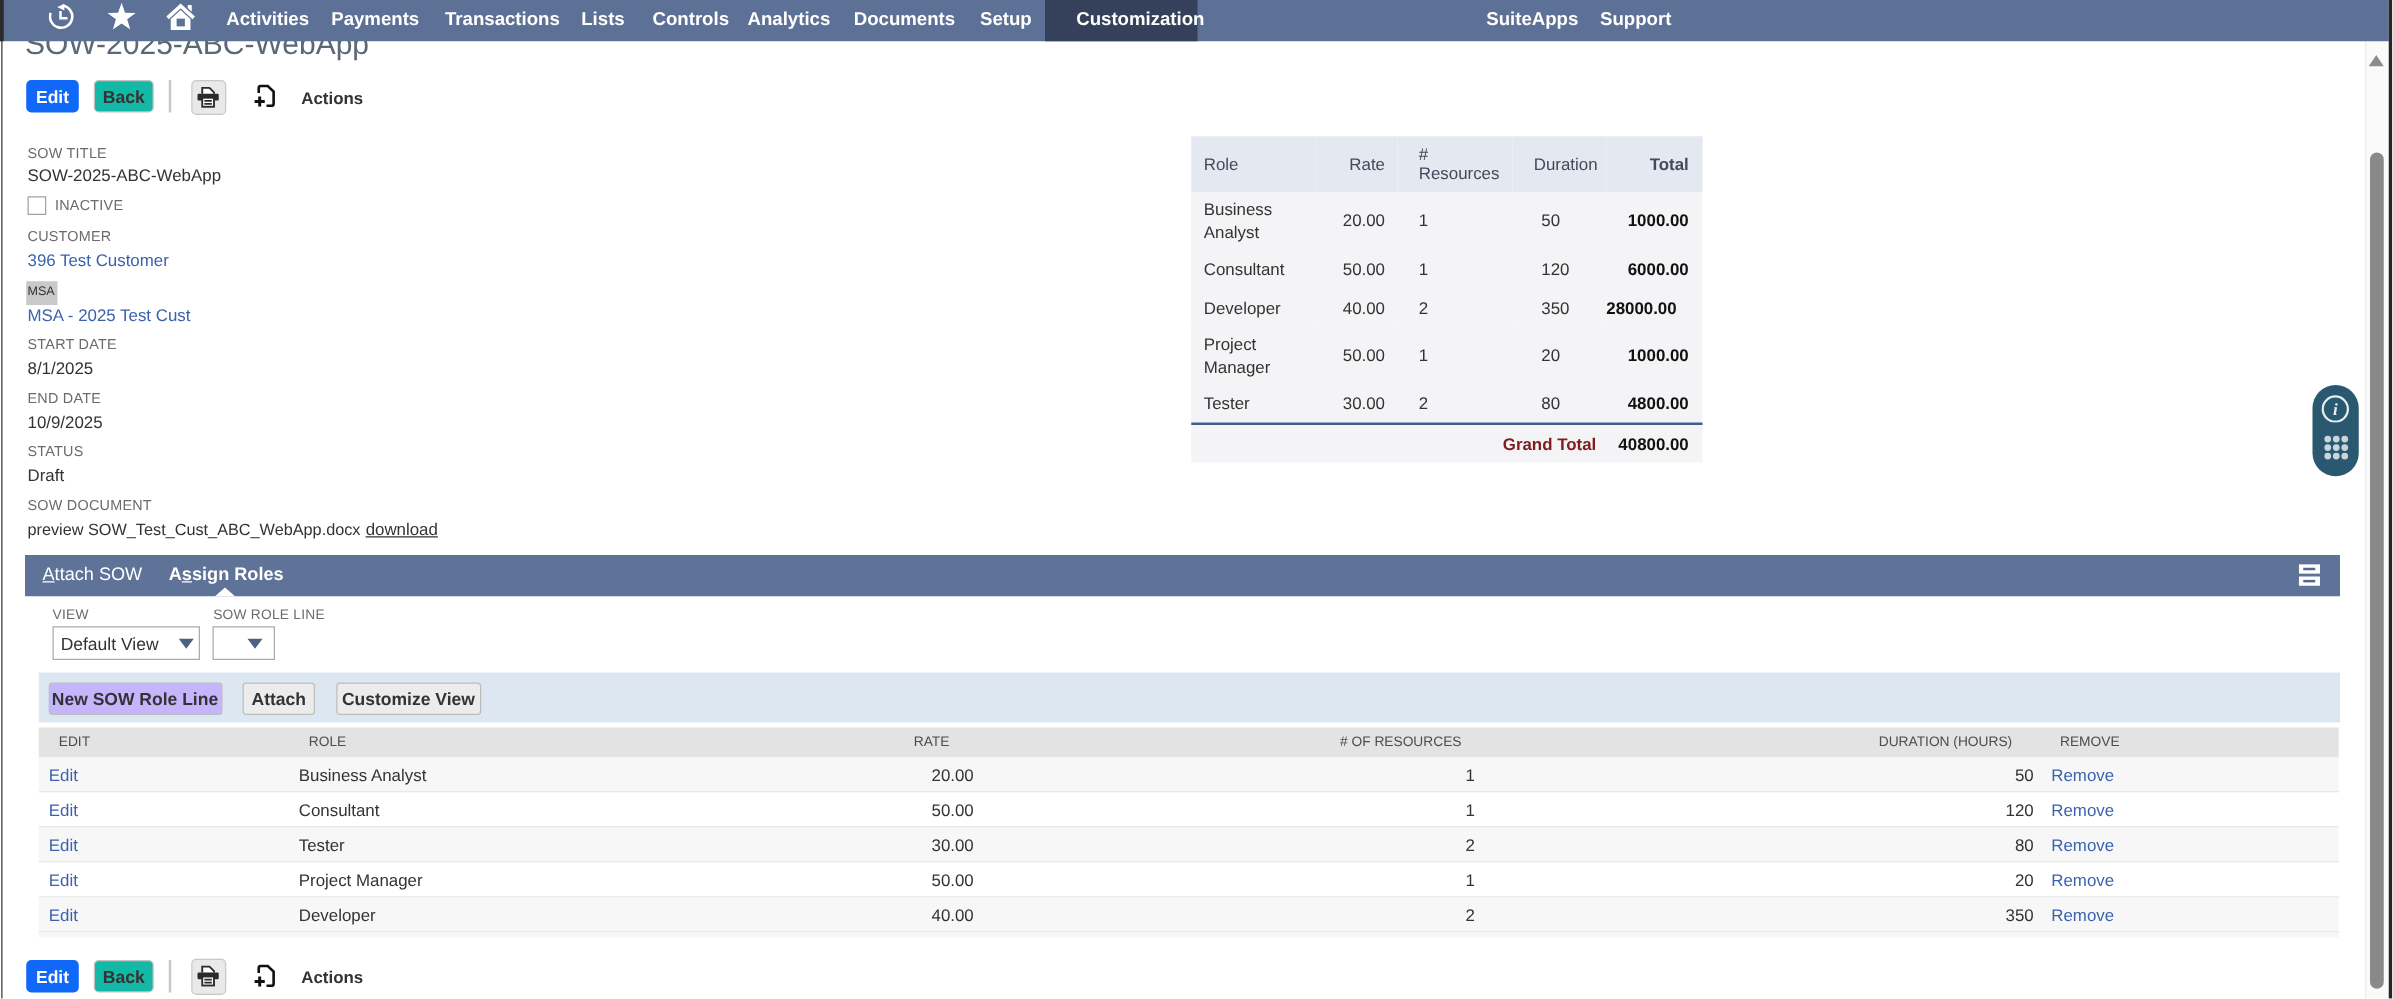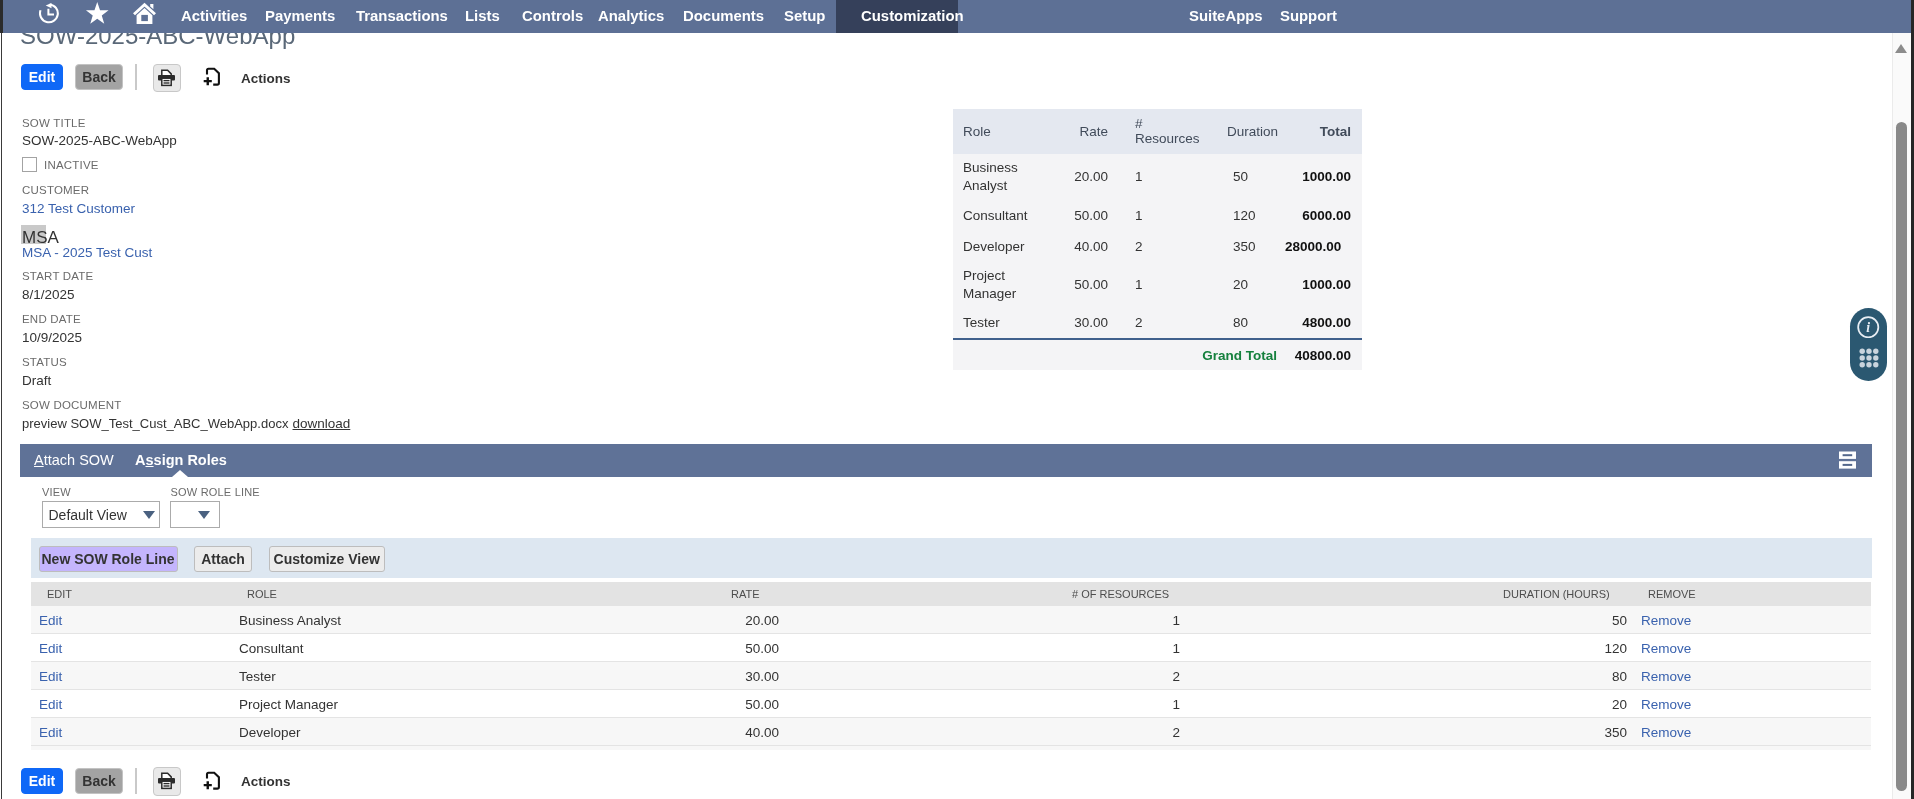--- a/index.html
+++ b/index.html
@@ -7,21 +7,21 @@
   font-family:"Liberation Sans", sans-serif; }
 #page { position:relative; width:1914px; height:799px; background:#fff; overflow:hidden; }
 .abs { position:absolute; }
 .lbl { position:absolute; font-size:11.5px; color:#6b6b6b; letter-spacing:0.2px; white-space:nowrap; }
 .val { position:absolute; font-size:13.5px; color:#333; white-space:nowrap; }
 .lnk { position:absolute; font-size:13.5px; color:#3a62ae; white-space:nowrap; }
 .navitem { position:absolute; top:0; height:33px; line-height:33px; color:#fff;
   font-size:14.9px; font-weight:bold; white-space:nowrap; }
 .btn { position:absolute; height:26px; border-radius:4px; font-size:14px; font-weight:bold;
   text-align:center; line-height:24px; }
-.btn.gray { background:#a3a3a3; border:1px solid #c3c3c3; color:#333; }
+.btn.gray { background:#14b8a6; border:1px solid #c3c3c3; color:#333; }
 .hlabel { position:absolute; font-size:11px; color:#4d4d4d; white-space:nowrap; }
 .rowtxt { position:absolute; font-size:13.5px; color:#333; white-space:nowrap; }
 .rowlnk { position:absolute; font-size:13.5px; color:#3a62ae; white-space:nowrap; }
 </style>
 </head>
 <body>
 <div id="page">
 
   <div class="abs" style="left:20px; top:22.5px; font-size:24px; line-height:26px; color:#5a6878; z-index:1;">SOW-2025-ABC-WebApp</div>
 
@@ -69,23 +69,23 @@
     <path d="M5 7.4 V3.2 Q5 1.8 6.4 1.8 H12.2 L16.9 6.3 V15.9 Q16.9 17.6 15.2 17.6 H11.2" fill="none" stroke="#111" stroke-width="2.1"></path>
     <path d="M5.75 10.2 V18.2 M1.7 14.1 H9.8" stroke="#111" stroke-width="2.4" fill="none"></path>
   </svg>
   <div class="abs" style="left:241px; top:70.5px; font-size:13.5px; font-weight:bold; color:#333;">Actions</div>
 
   <div class="lbl" style="left:22px; top:116.5px;">SOW TITLE</div>
   <div class="val" style="left:22px; top:133px;">SOW-2025-ABC-WebApp</div>
   <div class="abs" style="left:22px; top:156.5px; width:15px; height:15px; border:1.5px solid #a3a3a3; background:#fff;"></div>
   <div class="lbl" style="left:44px; top:159px;">INACTIVE</div>
   <div class="lbl" style="left:22px; top:184px;">CUSTOMER</div>
-  <div class="lnk" style="left:22px; top:201px;">312 Test Customer</div>
+  <div class="lnk" style="left:22px; top:201px;">396 Test Customer</div>
   <div class="abs" style="left:21px; top:225px; width:25px; height:19px; background:#c9c9c9;"></div>
-  <div class="abs" style="left:22px; top:227.5px; font-size:17px; color:#333;">MSA</div>
+  <div class="abs" style="left:22px; top:227.5px; font-size:10px; color:#333;">MSA</div>
   <div class="lnk" style="left:22px; top:244.5px;">MSA - 2025 Test Cust</div>
   <div class="lbl" style="left:22px; top:270px;">START DATE</div>
   <div class="val" style="left:22px; top:287px;">8/1/2025</div>
   <div class="lbl" style="left:22px; top:313px;">END DATE</div>
   <div class="val" style="left:22px; top:330px;">10/9/2025</div>
   <div class="lbl" style="left:22px; top:356px;">STATUS</div>
   <div class="val" style="left:22px; top:373px;">Draft</div>
   <div class="lbl" style="left:22px; top:399px;">SOW DOCUMENT</div>
   <div class="val" style="left:22px; top:416px; font-size:13px;">preview SOW_Test_Cust_ABC_WebApp.docx</div>
   <div class="val" style="left:292.5px; top:415.5px; text-decoration:underline;">download</div>
@@ -138,21 +138,21 @@
       <tr style="background:#f4f4f6; height:30px;">
         <td style="padding-left:10px;">Tester</td>
         <td style="text-align:right; padding-right:10px;">30.00</td>
         <td style="padding-left:17px;">2</td>
         <td style="padding-left:23px;">80</td>
         <td style="text-align:right; padding-right:11px; font-weight:bold; color:#111;">4800.00</td>
       </tr>
     </tbody>
       </table>
     <div style="height:32.5px; background:#f4f4f6; border-top:2.5px solid #40608c; position:relative;">
-      <div style="position:absolute; right:85px; top:8px; font-size:13.5px; font-weight:bold; color:#15803d;">Grand Total</div>
+      <div style="position:absolute; right:85px; top:8px; font-size:13.5px; font-weight:bold; color:#7f1d1d;">Grand Total</div>
       <div style="position:absolute; right:11px; top:8px; font-size:13.5px; font-weight:bold; color:#111;">40800.00</div>
     </div>
   </div>
 
   <div class="abs" style="left:20px; top:444px; width:1852px; height:32.5px; background:#5f7297;">
     <div class="abs" style="left:14px; top:0; height:35px; line-height:32px; color:#fff; font-size:14.5px;"><span style="text-decoration:underline;">A</span>ttach SOW</div>
     <div class="abs" style="left:115px; top:0; height:32.5px; line-height:32px; color:#fff; font-size:14.5px; font-weight:bold;">A<span style="text-decoration:underline;">s</span>sign Roles</div>
     <div class="abs" style="left:152px; bottom:0; width:0; height:0; border-left:8px solid transparent; border-right:8px solid transparent; border-bottom:7.5px solid #fff;"></div>
     <svg class="abs" style="left:1819px; top:7px;" width="17" height="18" viewBox="0 0 17 18">
       <rect x="0" y="0.5" width="17" height="7.4" fill="#fff"></rect>

